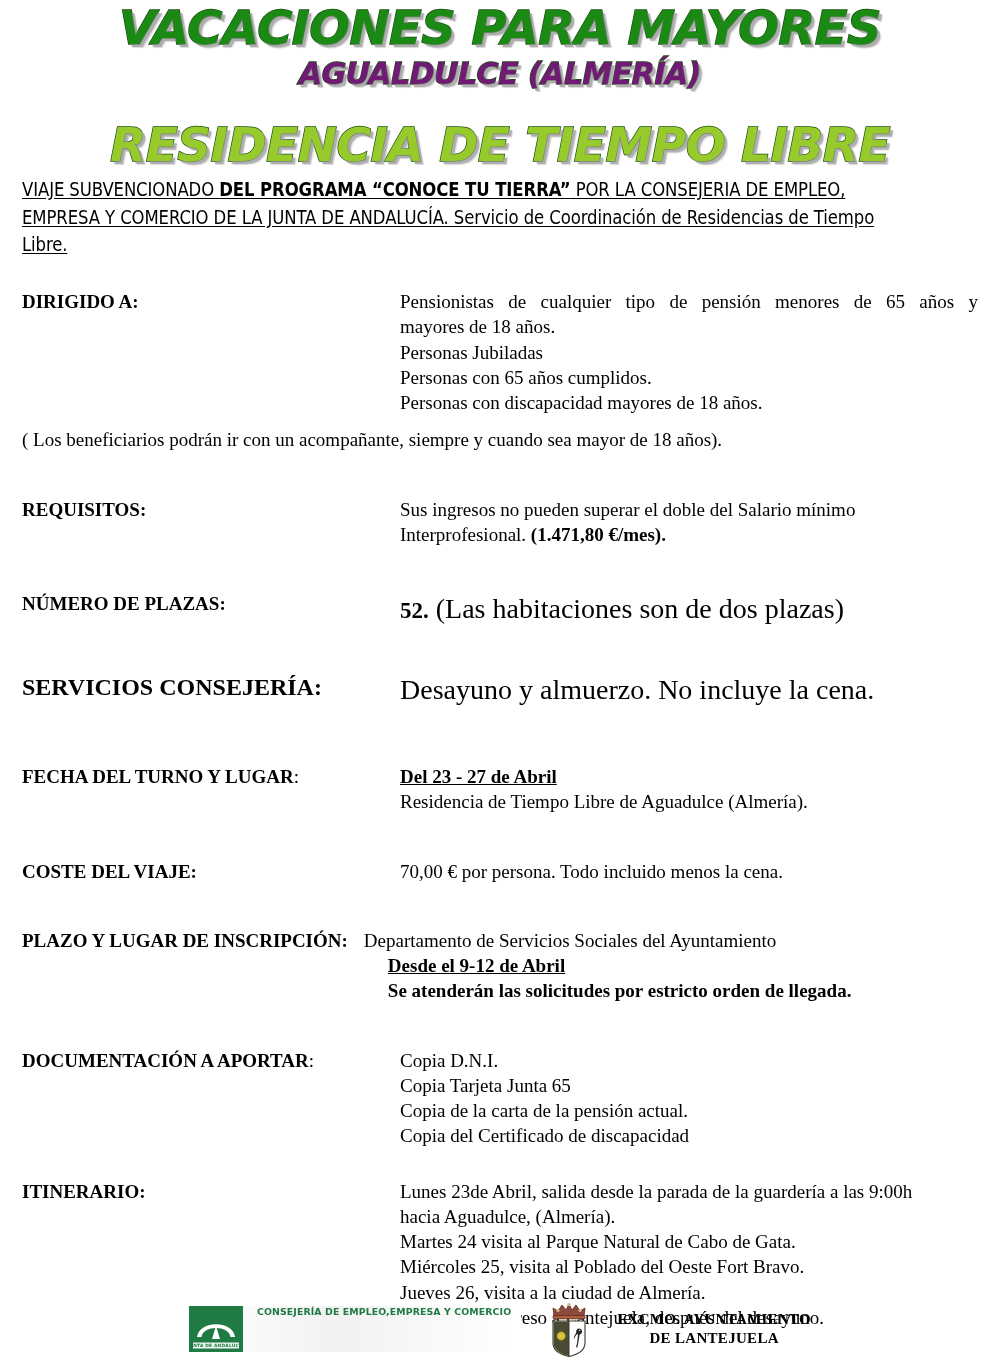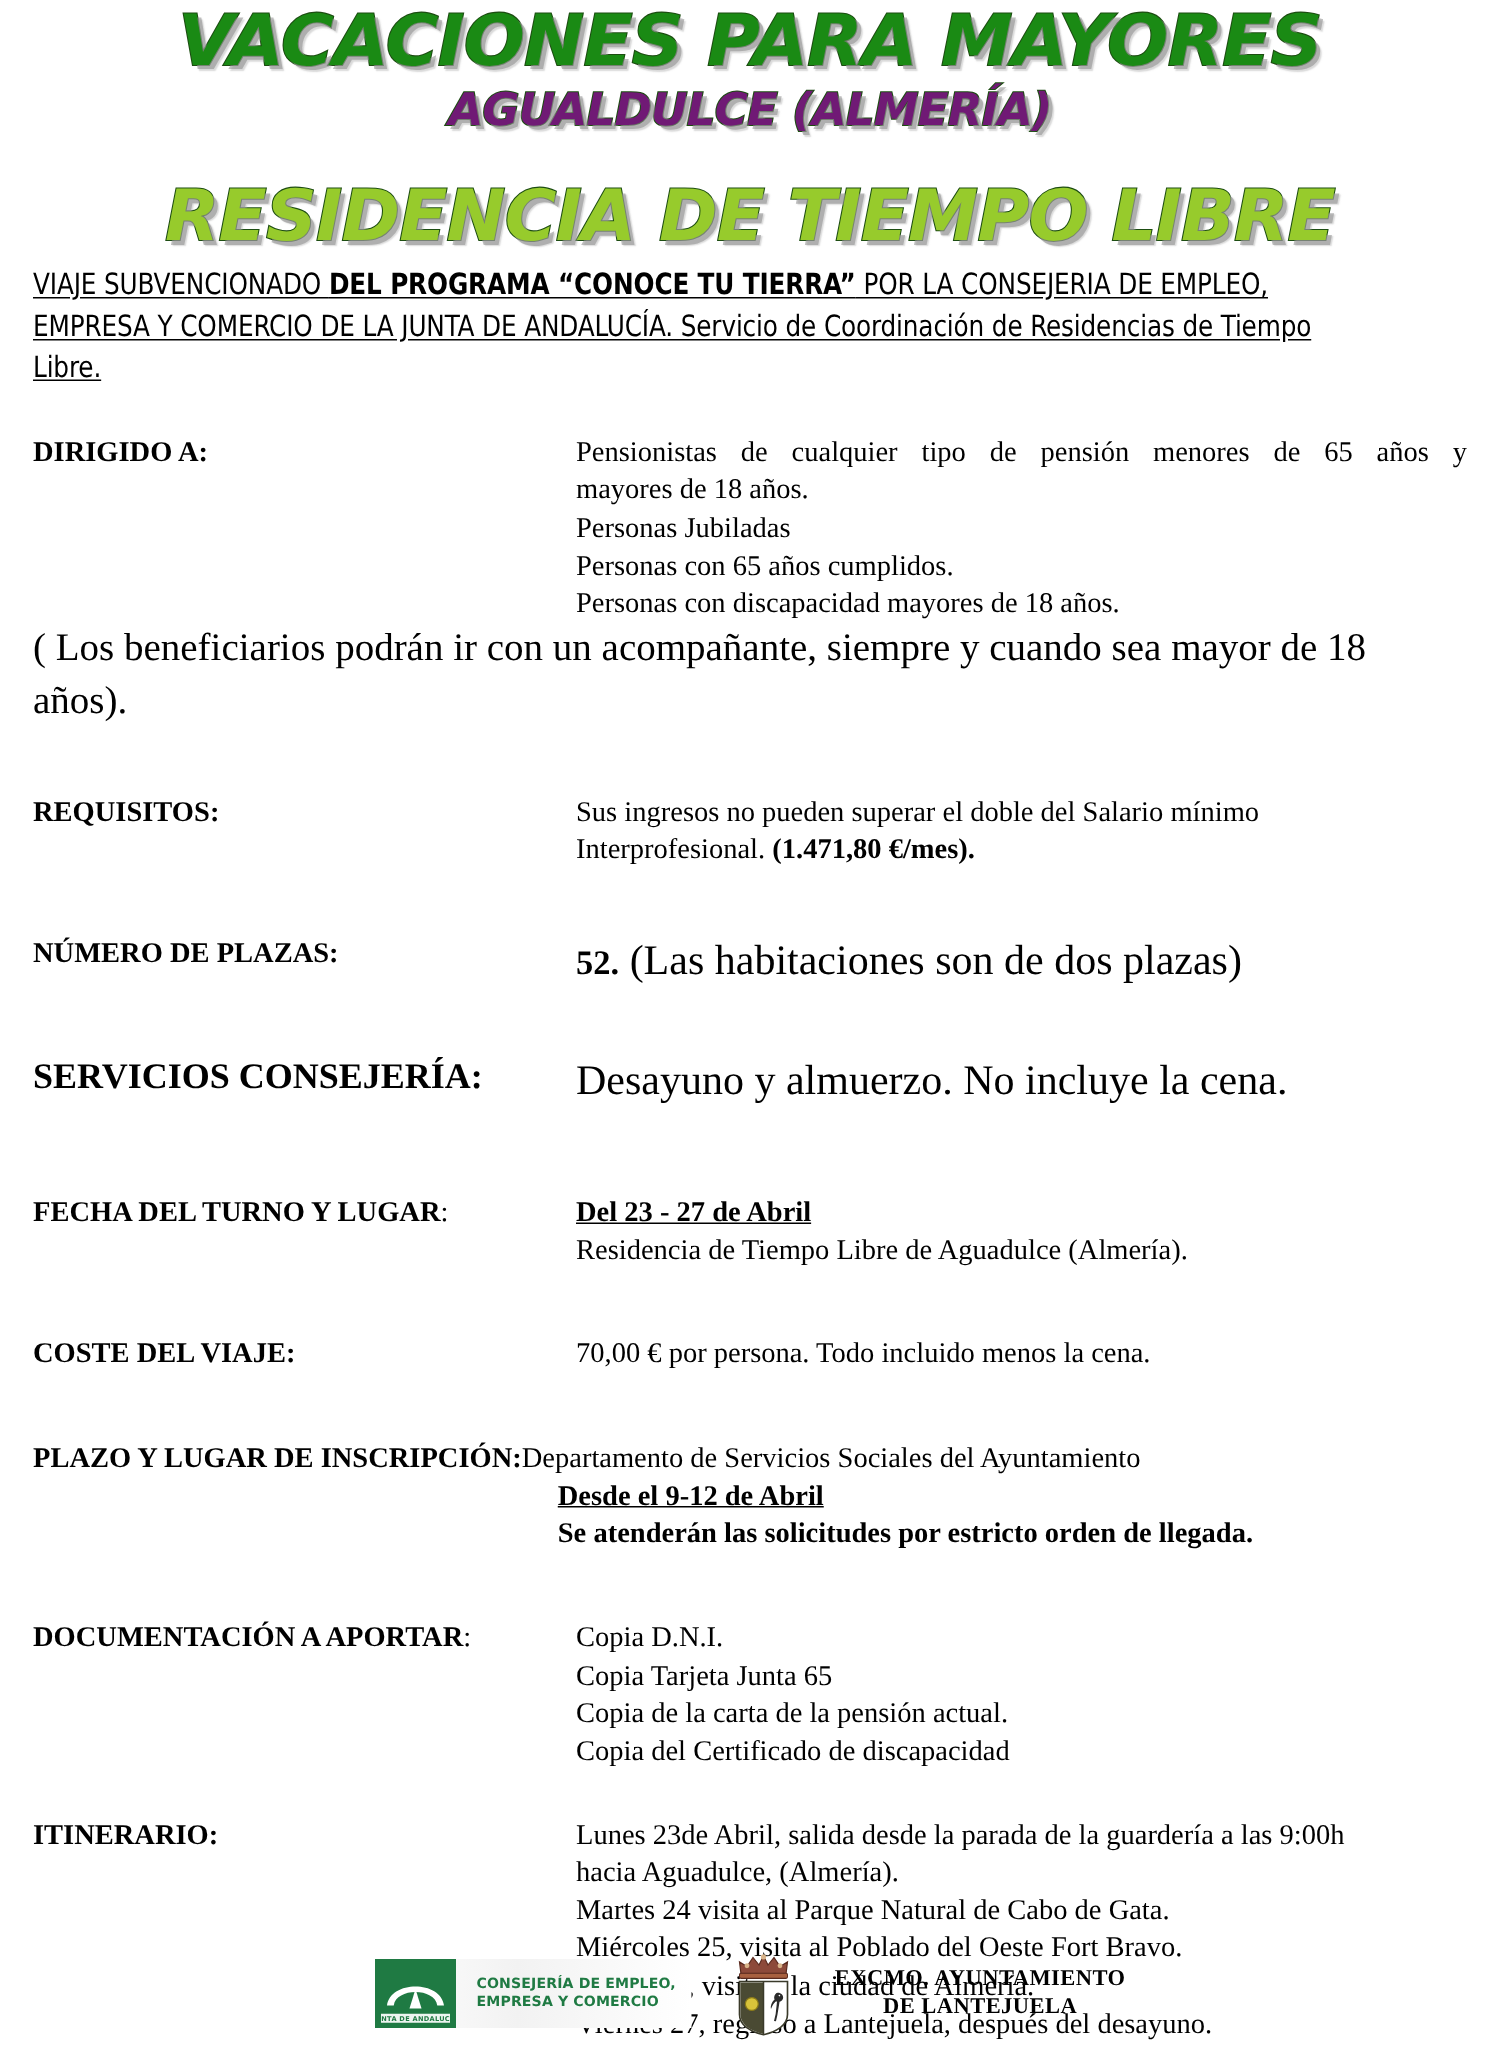--- a/index.html
+++ b/index.html
@@ -69,20 +69,21 @@
 
   
   .doc {
     position: relative;
     margin: 0;
     padding: 0 22px;
   }
   .row {
     display: flex;
     align-items: flex-start;
+    gap: 16px;
   }
   .label {
     font-weight: 700;
     font-size: 19px;
     line-height: 1.33;
     flex: 0 0 auto;
     white-space: nowrap;
   }
   .label-col {
     width: 362px;
@@ -96,23 +97,23 @@
   .just { text-align: justify; }
   .just .ln.j { text-align-last: justify; }
   .b  { font-weight: 700; }
   .u  { text-decoration: underline; text-underline-offset: 1px; }
 
   .big-label { font-size: 24px; }
   .big-content { font-size: 28px; line-height: 1.3; }
   .num-52 { font-size: 23px; font-weight: 700; }
 
   .note-full {
-    font-size: 26px;
+    font-size: 19px;
     line-height: 1.33;
-    margin-top: 0;
+    margin-top: 12px;
   }
   .gap-md  { height: 30px; }
   .gap-lg  { height: 44px; }
   .gap-xl  { height: 56px; }
 
   
   .footer {
     position: absolute;
     left: 0;
     right: 0;
@@ -131,21 +132,21 @@
   }
   .junta-mark {
     width: 54px;
     background: #1f7a43;
     position: relative;
     display: block;
   }
   .junta-mark svg { display: block; width: 100%; height: 100%; }
   .junta-text {
     display: flex;
-    flex-direction: column;
+    flex-direction: row;
     justify-content: center;
     padding: 0 10px 0 14px;
     font-family: "DejaVu Sans", "Liberation Sans", sans-serif;
     font-weight: 700;
     font-size: 9.4px;
     line-height: 1.25;
     color: #1f7a43;
     letter-spacing: 0.1px;
     white-space: nowrap;
   }

